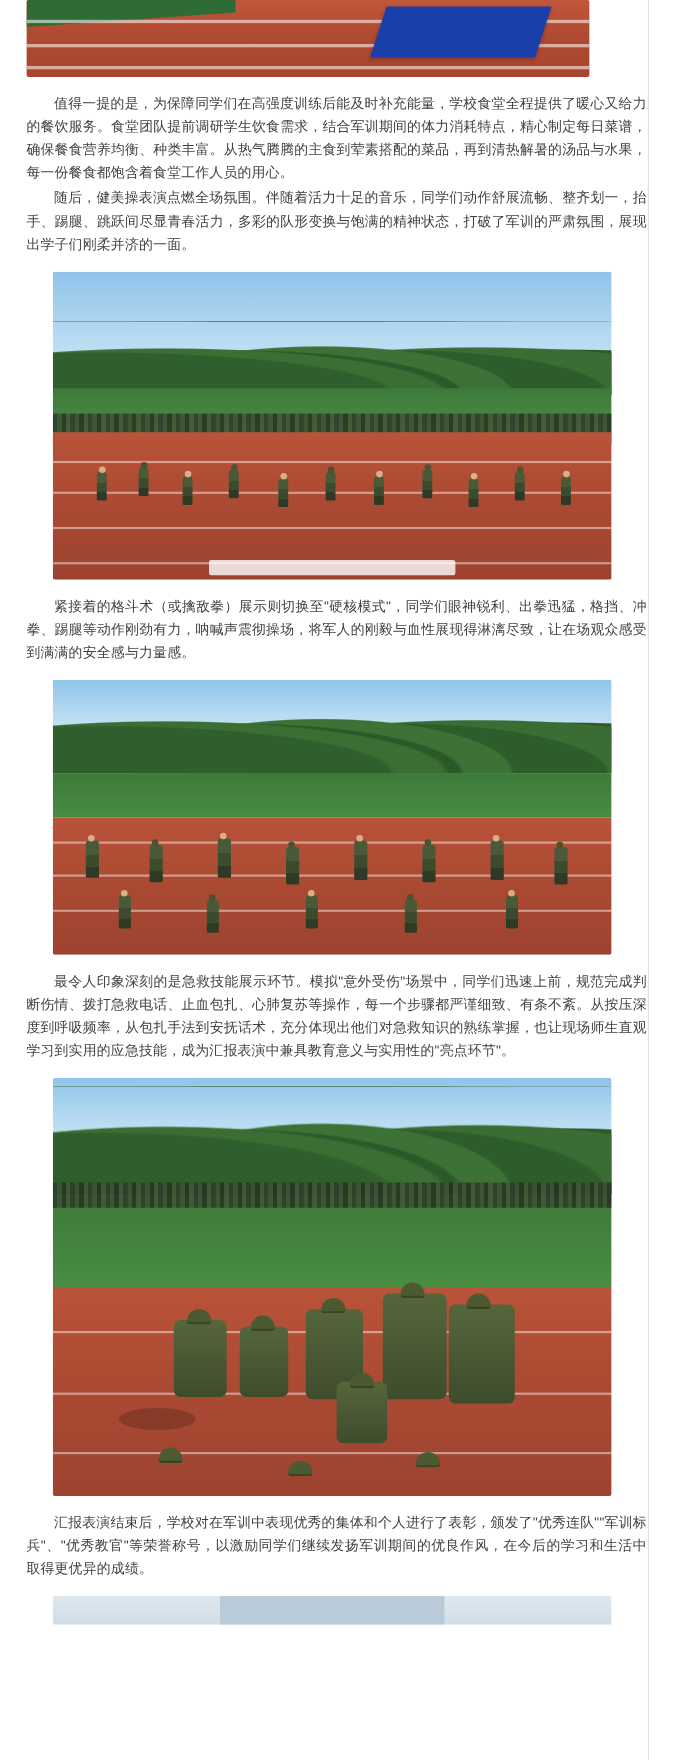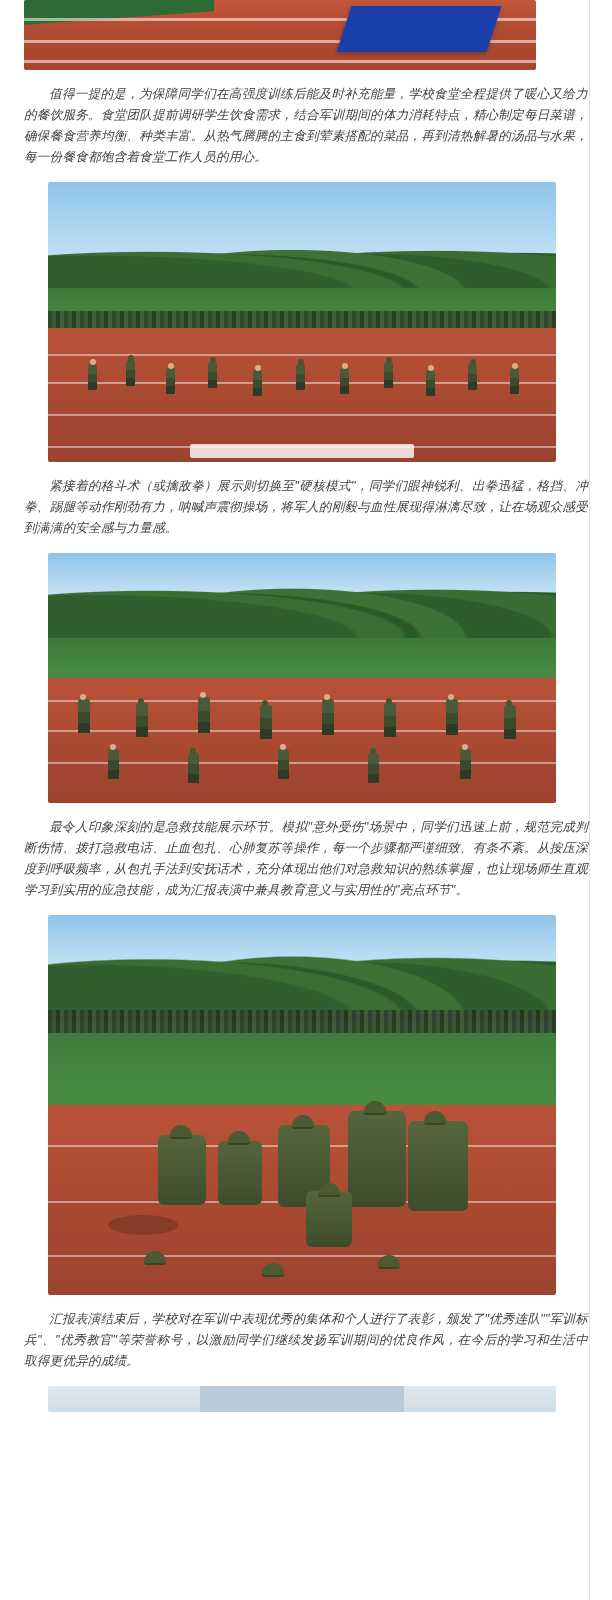--- a/index.html
+++ b/index.html
@@ -49,21 +49,20 @@
     padding: 0 0 0 0;
     font-size: 12.6px;
     line-height: 21px;
     color: #3f3f3f;
     text-align: justify;
     text-indent: 2em;
     letter-spacing: 0.2px;
   }
   .para-block {
     padding: 6px 0 4px 0;
-    font-style: italic;
   }
   .figure {
     margin: 8px 0 8px 0;
     width: 508px;
     margin-left: 0;
     border-radius: 2px;
     overflow: hidden;
     position: relative;
   }
   .photo {
@@ -217,20 +216,21 @@
         <div class="grass"></div>
         <div class="track-line" style="top:18px;"></div>
         <div class="track-line" style="top:40px;"></div>
         <div class="track-line" style="top:60px;"></div>
         <div class="blue-mat"></div>
       </div>
     </div>
 
     <div class="para-block">
       <p class="para">值得一提的是，为保障同学们在高强度训练后能及时补充能量，学校食堂全程提供了暖心又给力的餐饮服务。食堂团队提前调研学生饮食需求，结合军训期间的体力消耗特点，精心制定每日菜谱，确保餐食营养均衡、种类丰富。从热气腾腾的主食到荤素搭配的菜品，再到清热解暑的汤品与水果，每一份餐食都饱含着食堂工作人员的用心。</p>
+      <p class="para">随后，健美操表演点燃全场氛围。伴随着活力十足的音乐，同学们动作舒展流畅、整齐划一，抬手、踢腿、跳跃间尽显青春活力，多彩的队形变换与饱满的精神状态，打破了军训的严肃氛围，展现出学子们刚柔并济的一面。</p>
     </div>
 
     <div class="figure" style="width:508px;margin-left:24px;">
       <div class="photo scene" style="height:280px;">
         <div class="sky"></div>
         <div class="treeline"></div>
         <div class="field"></div>
         <div class="crowd"></div>
         <div class="track">
           <div class="lane" style="top:26px;"></div>

